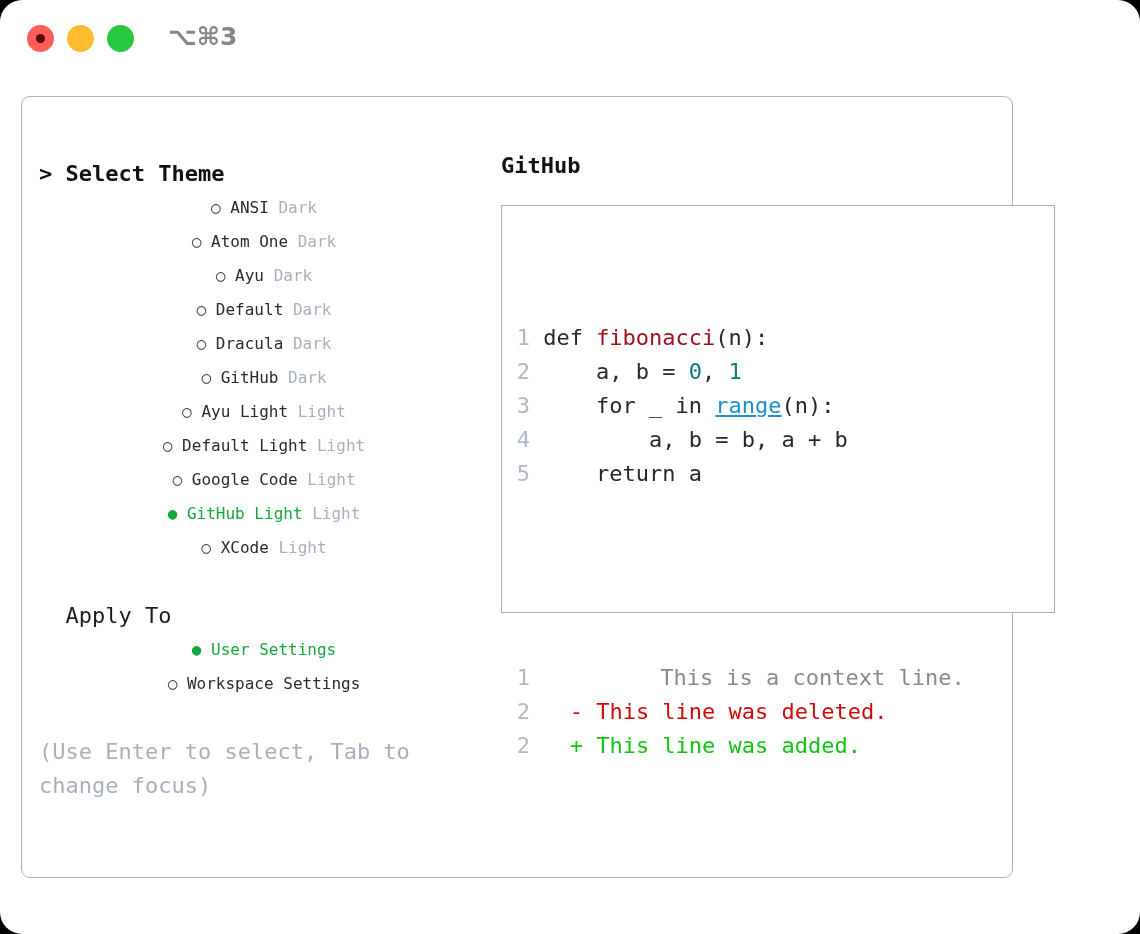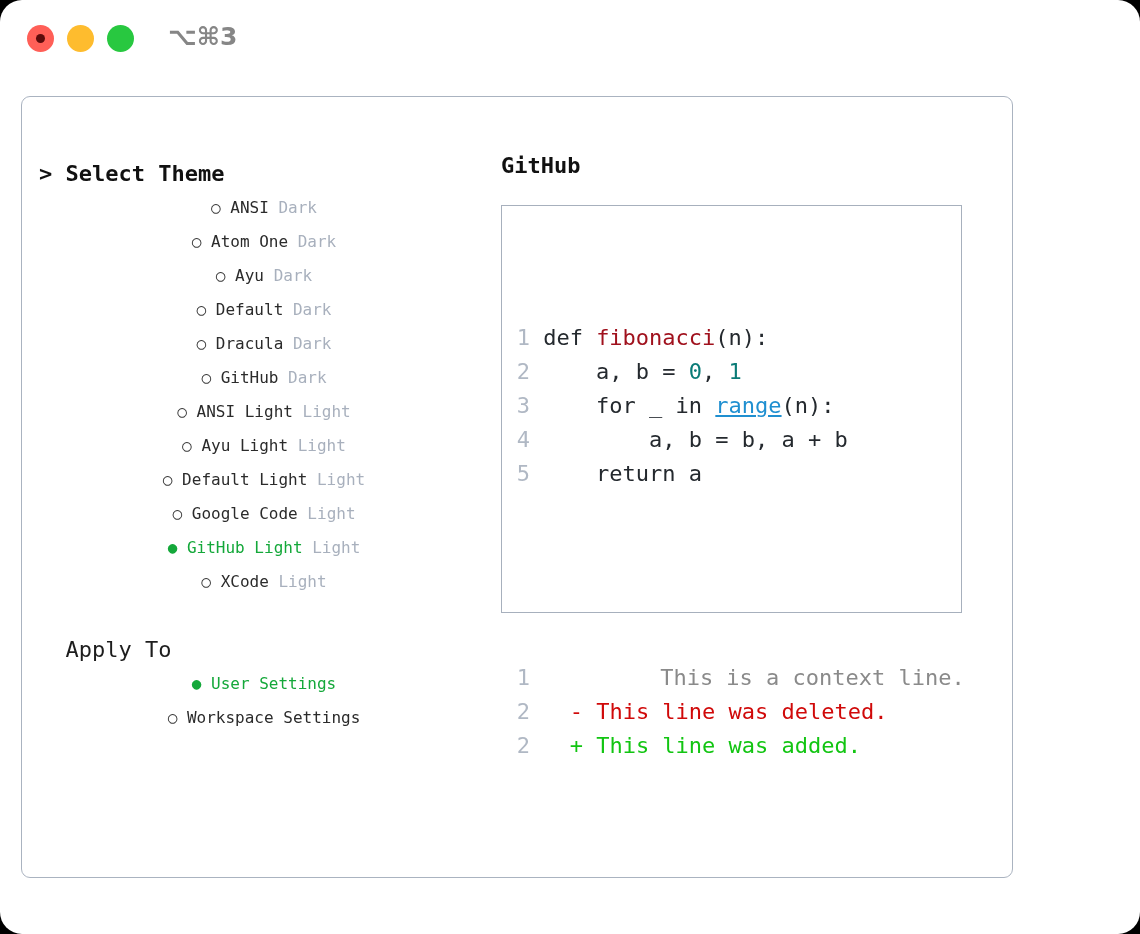--- a/index.html
+++ b/index.html
@@ -141,21 +141,21 @@
     width: 500px;
   }
   .preview-title {
     font-size: 22px;
     font-weight: bold;
     color: #111111;
     line-height: 34px;
   }
   .preview-box {
     margin-top: 22px;
-    width: 461px;
+    width: 554px;
     height: 408px;
     border: 1.6px solid #a7b0bd;
     box-sizing: border-box;
     background: #ffffff;
     position: relative;
   }
   .code {
     position: absolute;
     left: 12px;
     top: 47px;
@@ -200,37 +200,37 @@
 
         <div class="list-header"><span>&gt; </span><span>Select Theme</span></div>
 
         <div id="theme-list">
             <div class="theme-row"><span class="bullet">○</span><span> </span><span class="label">ANSI</span><span> </span><span class="variant">Dark</span></div>
             <div class="theme-row"><span class="bullet">○</span><span> </span><span class="label">Atom One</span><span> </span><span class="variant">Dark</span></div>
             <div class="theme-row"><span class="bullet">○</span><span> </span><span class="label">Ayu</span><span> </span><span class="variant">Dark</span></div>
             <div class="theme-row"><span class="bullet">○</span><span> </span><span class="label">Default</span><span> </span><span class="variant">Dark</span></div>
             <div class="theme-row"><span class="bullet">○</span><span> </span><span class="label">Dracula</span><span> </span><span class="variant">Dark</span></div>
             <div class="theme-row"><span class="bullet">○</span><span> </span><span class="label">GitHub</span><span> </span><span class="variant">Dark</span></div>
-            <div class="theme-row"><span class="bullet">○</span><span> </span><span class="label">ANSI Light</span><span> </span><span class="variant">Light</span></div>
             <div class="theme-row"><span class="bullet">○</span><span> </span><span class="label">Ayu Light</span><span> </span><span class="variant">Light</span></div>
             <div class="theme-row"><span class="bullet">○</span><span> </span><span class="label">Default Light</span><span> </span><span class="variant">Light</span></div>
             <div class="theme-row"><span class="bullet">○</span><span> </span><span class="label">Google Code</span><span> </span><span class="variant">Light</span></div>
             <div class="theme-row selected"><span class="bullet sel">●</span><span> </span><span class="label">GitHub Light</span><span> </span><span class="variant">Light</span></div>
             <div class="theme-row"><span class="bullet">○</span><span> </span><span class="label">XCode</span><span> </span><span class="variant">Light</span></div>
           </div>
 
         <div class="section-spacer"></div>
 
         <div class="apply-header"><span>  </span><span>Apply To</span></div>
 
         <div id="apply-list">
             <div class="theme-row selected"><span class="bullet sel">●</span><span> </span><span class="label">User Settings</span></div>
             <div class="theme-row"><span class="bullet">○</span><span> </span><span class="label">Workspace Settings</span></div>
           </div>
 
+        <div class="hint">(Use Enter to select, Tab to change focus)</div>
       </div>
 
       <div class="right-col">
         <div class="preview-title">GitHub</div>
         <div class="preview-box">
           <div class="code">
             <div id="code-block"><div class="code-line"><span class="gutter">1</span><span> </span><span class="tok-plain">def </span><span class="tok-fn">fibonacci</span><span class="tok-plain">(n):</span></div><div class="code-line"><span class="gutter">2</span><span> </span><span class="tok-plain">    a, b = </span><span class="tok-num">0</span><span class="tok-plain">, </span><span class="tok-num">1</span></div><div class="code-line"><span class="gutter">3</span><span> </span><span class="tok-plain">    for _ in </span><span class="tok-kw">range</span><span class="tok-plain">(n):</span></div><div class="code-line"><span class="gutter">4</span><span> </span><span class="tok-plain">        a, b = b, a + b</span></div><div class="code-line"><span class="gutter">5</span><span> </span><span class="tok-plain">    return a</span></div></div>
             <div class="blank-line"></div>
             <div id="diff-block"><div class="code-line"><span class="gutter">1</span><span>   </span><span class="diff-ctx">  </span><span class="diff-ctx">This is a context line.</span></div><div class="code-line"><span class="gutter">2</span><span>   </span><span class="diff-del">- </span><span class="diff-del">This line was deleted.</span></div><div class="code-line"><span class="gutter">2</span><span>   </span><span class="diff-add">+ </span><span class="diff-add">This line was added.</span></div></div>
           </div>

